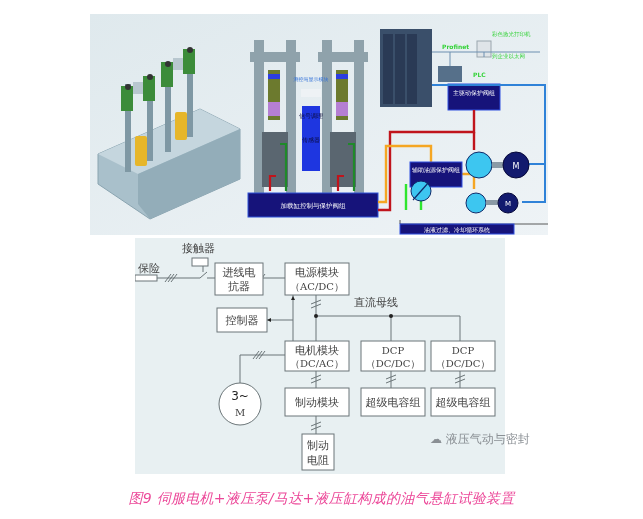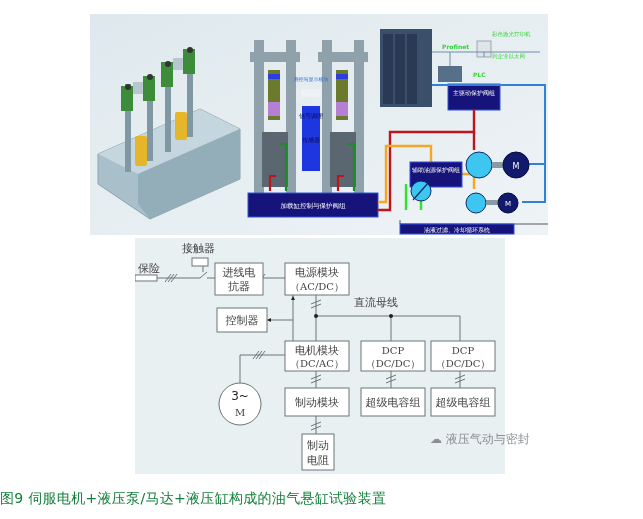--- a/index.html
+++ b/index.html
@@ -1,19 +1,19 @@
 <!DOCTYPE html>
 <html><head>
 <meta charset="utf-8">
 <style>
   html,body{margin:0;padding:0;background:#ffffff;}
   body{width:643px;height:519px;position:relative;overflow:hidden;font-family:"DejaVu Sans",sans-serif;}
   #top{position:absolute;left:90px;top:14px;width:458px;height:221px;}
   #bottom{position:absolute;left:135px;top:238px;width:370px;height:236px;}
-  #caption{position:absolute;left:0;top:490px;width:643px;text-align:left;font-size:14px;color:#15803d;letter-spacing:0.3px;}
+  #caption{position:absolute;left:0;top:490px;width:643px;text-align:center;font-size:14px;color:#ec4899;letter-spacing:0.3px;font-style:italic;}
   #watermark{position:absolute;left:430px;top:431px;font-size:12px;color:#8a8f94;}
   .serif{font-family:"DejaVu Serif",serif;}
 </style>
 </head>
 <body>
 
 <svg id="top" viewBox="0 0 458 221" width="458" height="221">
   <defs>
     <linearGradient id="bgGrad" x1="0" x2="1" y1="0" y2="1">
       <stop offset="0" stop-color="#dfe9ed"></stop>

